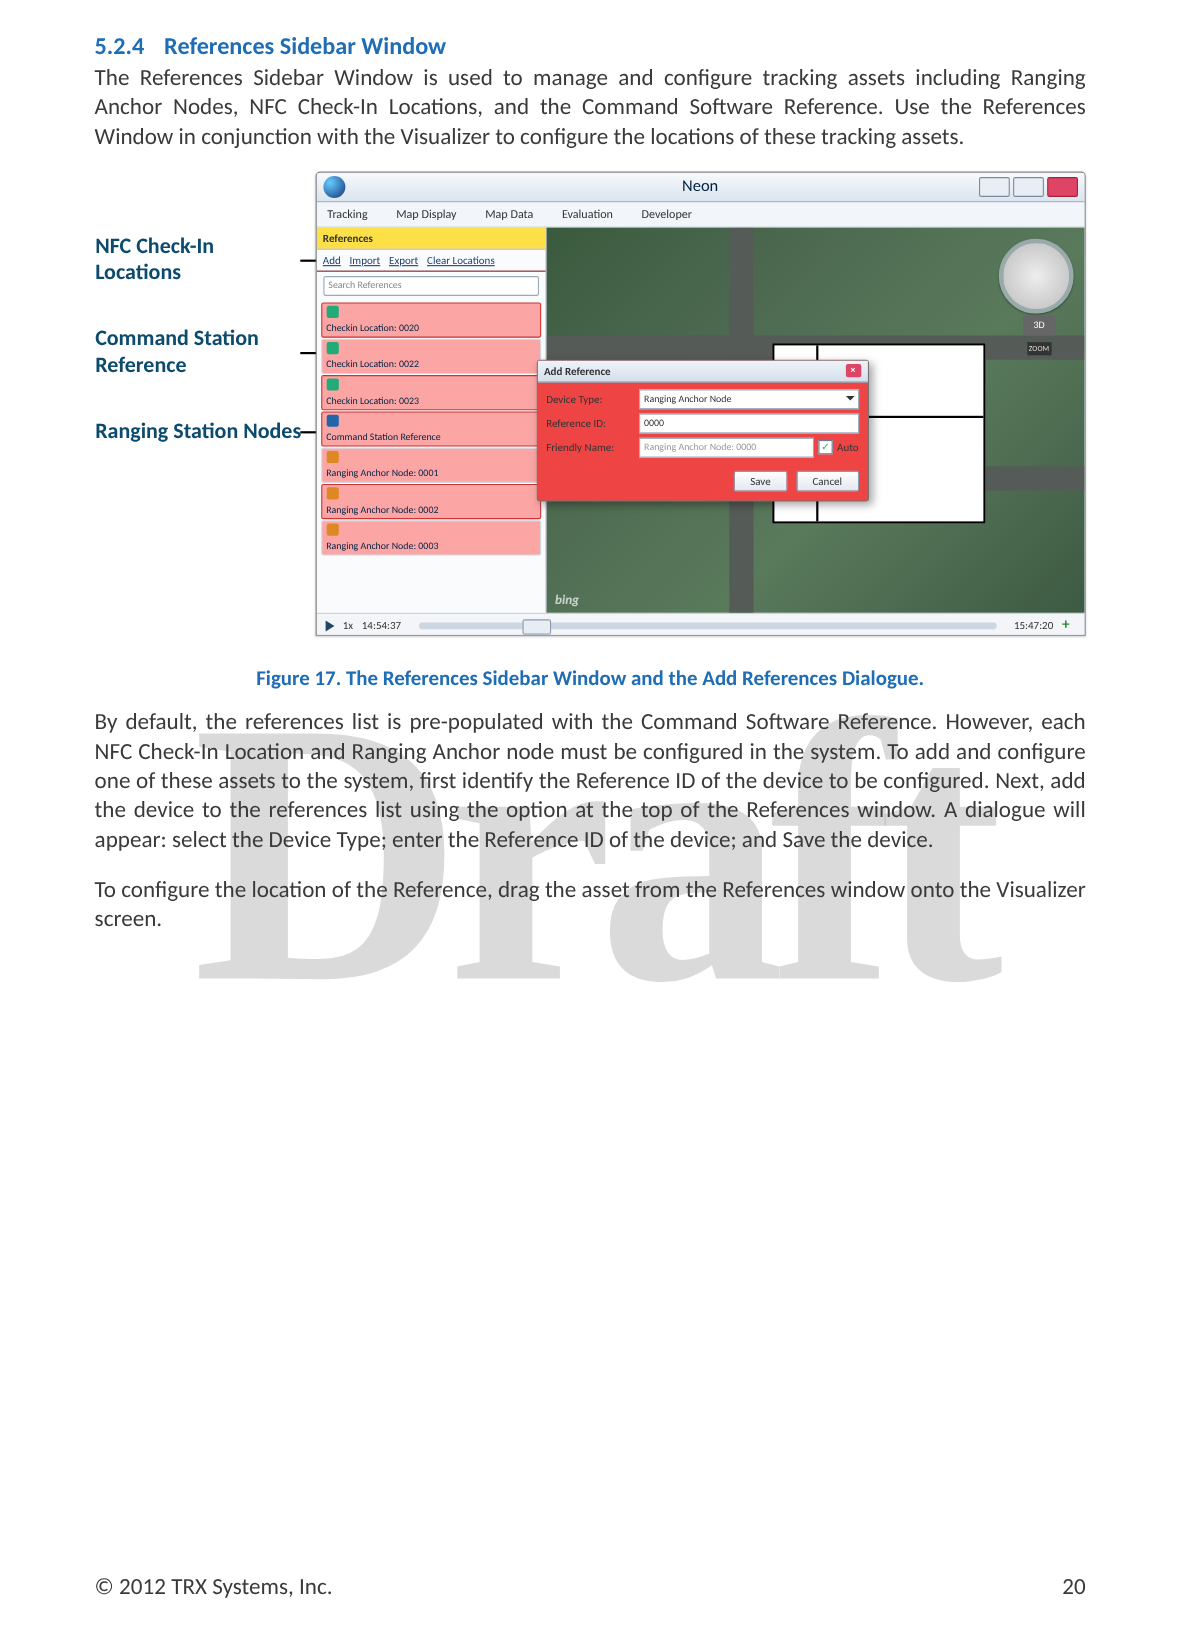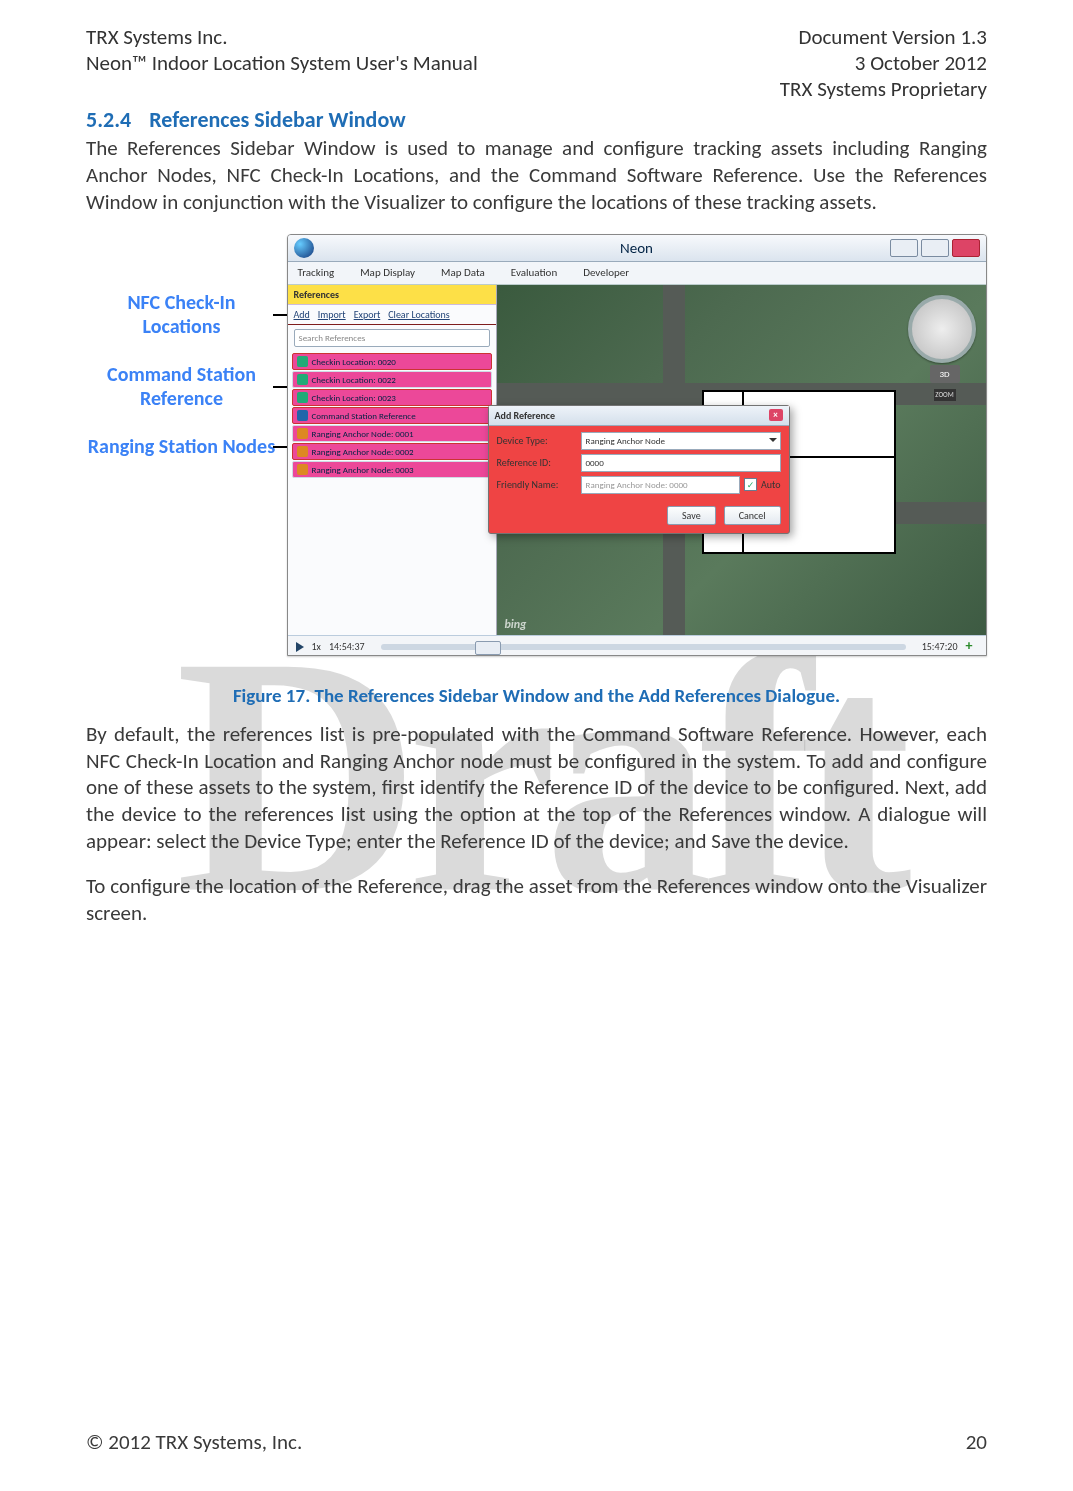--- a/index.html
+++ b/index.html
@@ -16,21 +16,21 @@
     padding: 24px 86px 40px 86px;
   }
   .header { display: flex; justify-content: space-between; margin-bottom: 4px; }
   .header .left, .header .right { display: flex; flex-direction: column; }
   .header .right { text-align: right; align-items: flex-end; }
   .section-heading { color: #1f6db5; font-weight: bold; font-size: 22px; margin: 4px 0 2px 0; }
   .section-num { margin-right: 18px; }
   .para { text-align: justify; line-height: 1.28; margin: 0 0 18px 0; color: #3a3a3a; }
   .figure-wrap { margin: 14px auto 24px auto; width: 900px; }
   .figure { display: flex; gap: 10px; width: 100%; }
-  .callouts { width: 190px; display: flex; flex-direction: column; gap: 24px; padding-top: 56px; font-weight: bold; color: #3b82f6; font-size: 20px; text-align: center; }
+  .callouts { width: 190px; display: flex; flex-direction: column; gap: 36px; padding-top: 56px; font-weight: bold; color: #0c4a6e; font-size: 20px; }
   .callouts .co { position: relative; }
   .callouts .co::after {
     content: ""; position: absolute; right: -34px; top: 50%;
     width: 38px; height: 2px; background: #000;
   }
   .callouts .sp { height: 34px; }
   .app-window {
     flex: 1; border: 1px solid #888; border-radius: 4px 4px 0 0;
     background: #d9e2ea; box-shadow: 0 1px 2px rgba(0,0,0,.2);
     overflow: hidden; height: 420px; position: relative;
@@ -41,21 +41,21 @@
   .title-logo { position: absolute; left: 6px; top: 3px; width: 20px; height: 20px; border-radius: 50%; background: radial-gradient(circle at 30% 30%, #6cf, #137); }
   .title-center { position: absolute; left: 50%; top: 4px; transform: translateX(-50%); font-size: 15px; color: #024; }
   .menubar { height: 22px; background: #f2f5f9; display: flex; gap: 26px; padding: 0 10px; align-items: center; font-size: 11px; color: #333; border-bottom: 1px solid #bcc; }
   .app-body { display: flex; height: calc(100% - 26px - 22px - 22px); }
   .sidebar { width: 208px; background: #fafbfd; border-right: 1px solid #aab; display: flex; flex-direction: column; font-size: 10px; }
   .sidebar-head { padding: 3px 6px; font-weight: bold; background: #fde047; border-bottom: 1px solid #cbd; }
   .sidebar-tools { display: flex; gap: 8px; padding: 3px 6px; border-bottom: 1px solid #7f1d1d; color: #247; }
   .sidebar-tools span { text-decoration: underline; cursor: pointer; }
   .search { margin: 4px 6px; height: 16px; border: 1px solid #9ab; background: #fff; border-radius: 2px; padding: 0 4px; font-size: 9px; color: #888; display: flex; align-items: center; }
   .ref-list { padding: 2px 4px; display: flex; flex-direction: column; gap: 1px; }
-  .ref-item { display: flex; align-items: flex-start; gap: 4px; padding: 2px 4px; border: 1px solid #d0dae4; background: #ec4899; border-radius: 2px; font-size: 9px; color: #024; }
+  .ref-item { display: flex; align-items: flex-start; gap: 4px; padding: 2px 4px; border: 1px solid #d0dae4; background: #fca5a5; border-radius: 2px; font-size: 9px; color: #024; flex-direction: column; }
   .ref-item.hl { border: 1px solid #c33; }
   .ico { width: 11px; height: 11px; border-radius: 2px; }
   .ico.green { background: #2a7; }
   .ico.blue { background: #26a; }
   .ico.orange { background: #d82; }
   .map { flex: 1; position: relative; background: linear-gradient(135deg,#3a5a3e 0%, #4d6a50 30%, #5a7a5c 60%, #3d5a42 100%); overflow: hidden; }
   .road { position: absolute; background: #555b56; }
   .r1 { left: 0; right: 0; top: 28%; height: 22px; }
   .r2 { left: 0; right: 0; top: 62%; height: 22px; }
   .r3 { top: 0; bottom: 0; left: 34%; width: 22px; }
@@ -96,31 +96,20 @@
   }
   .content { position: relative; z-index: 1; }
 </style>
 </head>
 <body>
 
 <div class="watermark">Draft</div>
 
 <div class="content">
 
-  <div class="header">
-    <div class="left">
-      <div>TRX Systems Inc.</div>
-      <div>Neon™ Indoor Location System User's Manual</div>
-    </div>
-    <div class="right">
-      <div>Document Version 1.3</div>
-      <div>3 October 2012</div>
-      <div>TRX Systems Proprietary</div>
-    </div>
-  </div>
 
   <div class="section-heading">
     <span class="section-num">5.2.4</span><span>References Sidebar Window</span>
   </div>
 
   <p class="para">The References Sidebar Window is used to manage and configure tracking assets including Ranging Anchor Nodes, NFC Check-In Locations, and the Command Software Reference.   Use the References Window in conjunction with the Visualizer to configure the locations of these tracking assets.</p>
 
   <div class="figure-wrap">
     <div class="figure">
       <div class="callouts">

